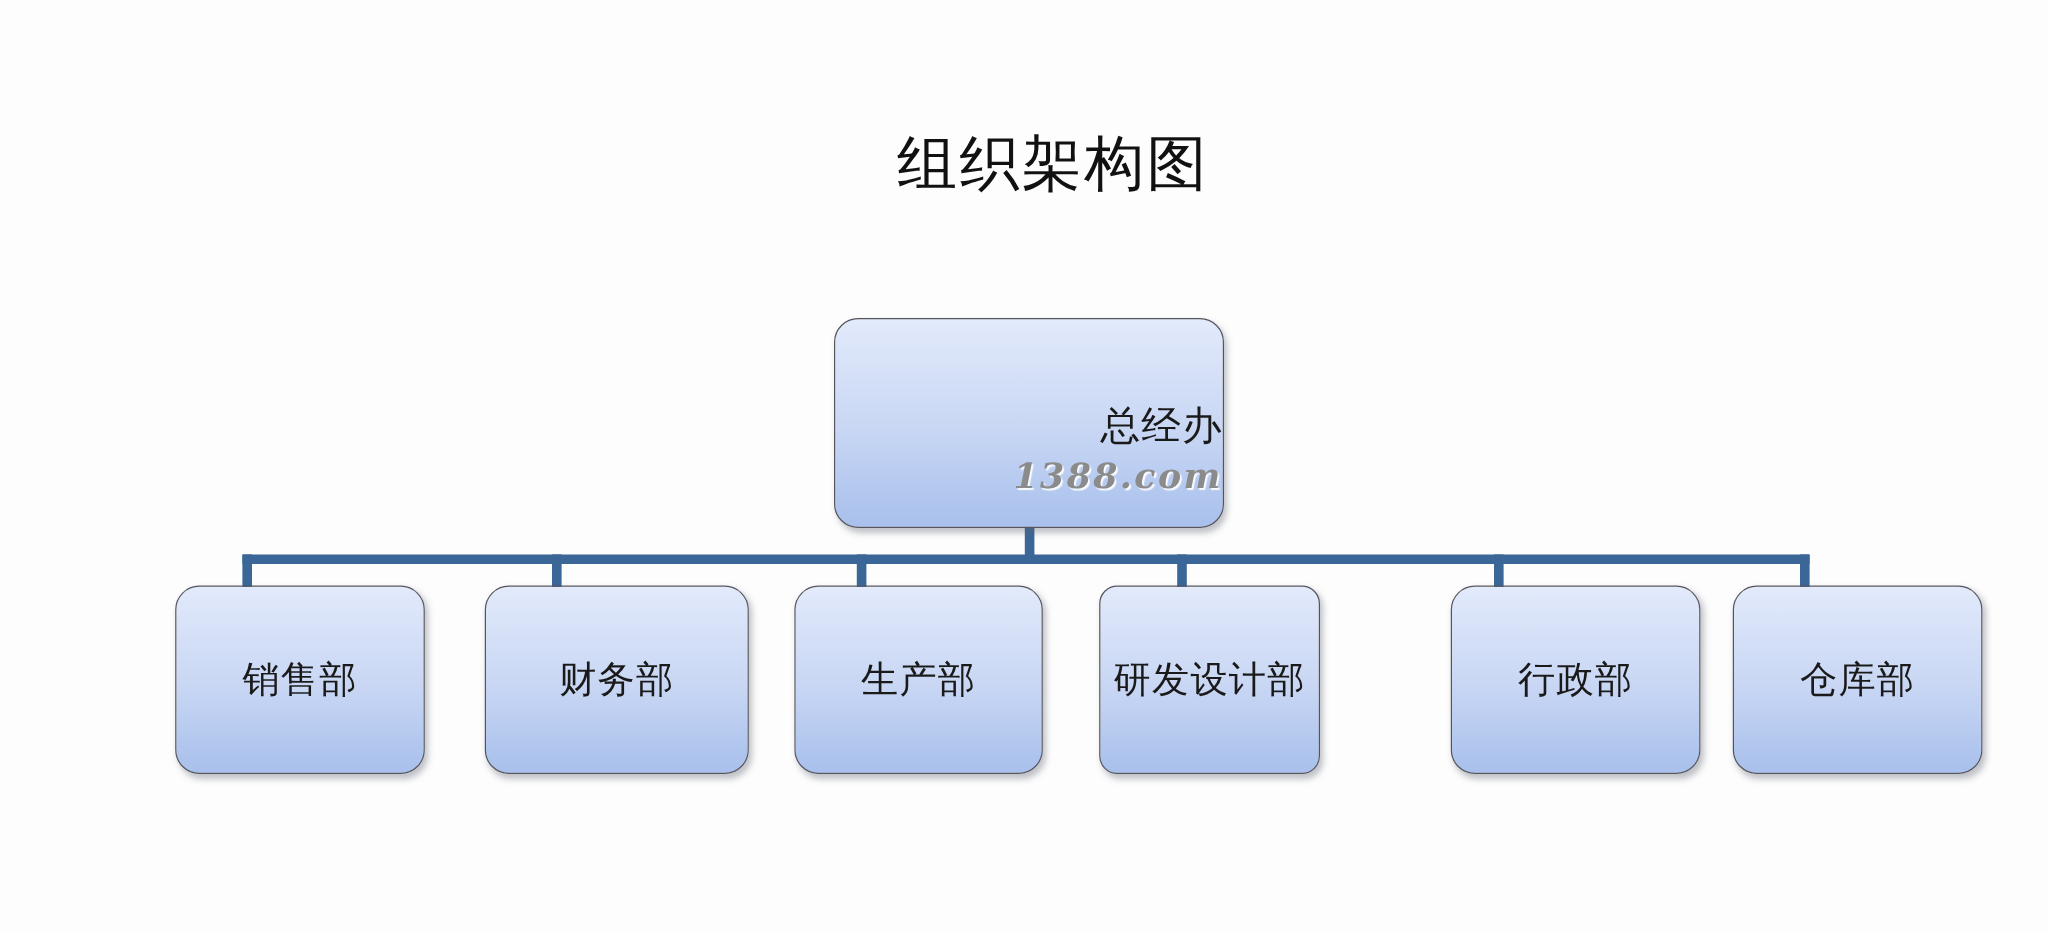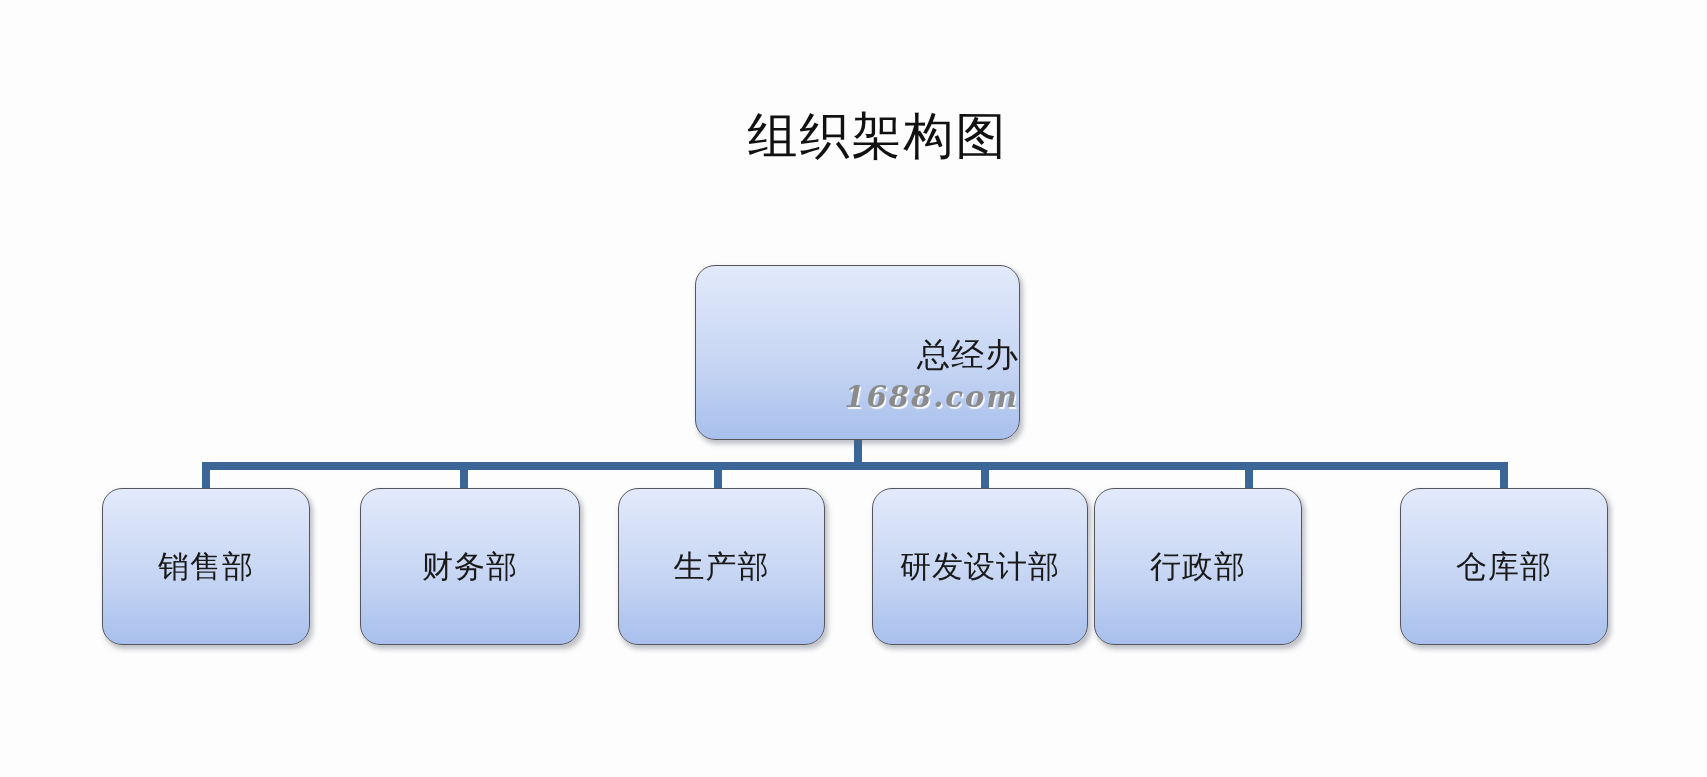--- a/index.html
+++ b/index.html
@@ -59,26 +59,26 @@
   .watermark {
     font-family: "DejaVu Serif", serif;
     font-style: italic;
     font-weight: bold;
     font-size: 29px;
     letter-spacing: 2px;
     color: var(--watermark, #8b8b8b);
     text-shadow: 1.5px 1.5px 1px rgba(255,255,255,0.95);
     margin-top: 2px;
   }
-  .dept { top: 488px; height: 157px; }
+  .dept { top: 488px; height: 157px; margin-left: 44px; }
   .dept-0 { left: 102px;  width: 208px; }
   .dept-1 { left: 360px;  width: 220px; }
   .dept-2 { left: 618px;  width: 207px; }
-  .dept-3 { left: 872px;  width: 216px; }
-  .dept-4 { left: 1094px; width: 208px; }
+  .dept-3 { left: 872px;  width: 184px; border-radius: 15px; }
+  .dept-4 { left: 1165px; width: 208px; }
   .dept-5 { left: 1400px; width: 208px; }
   .connector {
     position: absolute;
     background: var(--connector, #3a6798);
   }
   .conn-h { left: 202px; top: 462px; width: 1306px; height: 8px; border-radius: 1px; }
   .conn-stub-root { left: 854px; top: 439px; width: 8px; height: 28px; }
   .conn-drop { top: 462px; width: 8px; height: 28px; }
   .drop-0 { left: 202px; }
   .drop-1 { left: 460px; }
@@ -98,21 +98,21 @@
   <div class="connector conn-h"></div>
   <div class="connector conn-drop drop-0"></div>
   <div class="connector conn-drop drop-1"></div>
   <div class="connector conn-drop drop-2"></div>
   <div class="connector conn-drop drop-3"></div>
   <div class="connector conn-drop drop-4"></div>
   <div class="connector conn-drop drop-5"></div>
 
   <div class="node root-node">
     <div class="label">总经办</div>
-    <div class="watermark">1688.com</div>
+    <div class="watermark">1388.com</div>
   </div>
 
   <div class="node dept dept-0">
     <div class="label">销售部</div>
   </div>
   <div class="node dept dept-1">
     <div class="label">财务部</div>
   </div>
   <div class="node dept dept-2">
     <div class="label">生产部</div>

